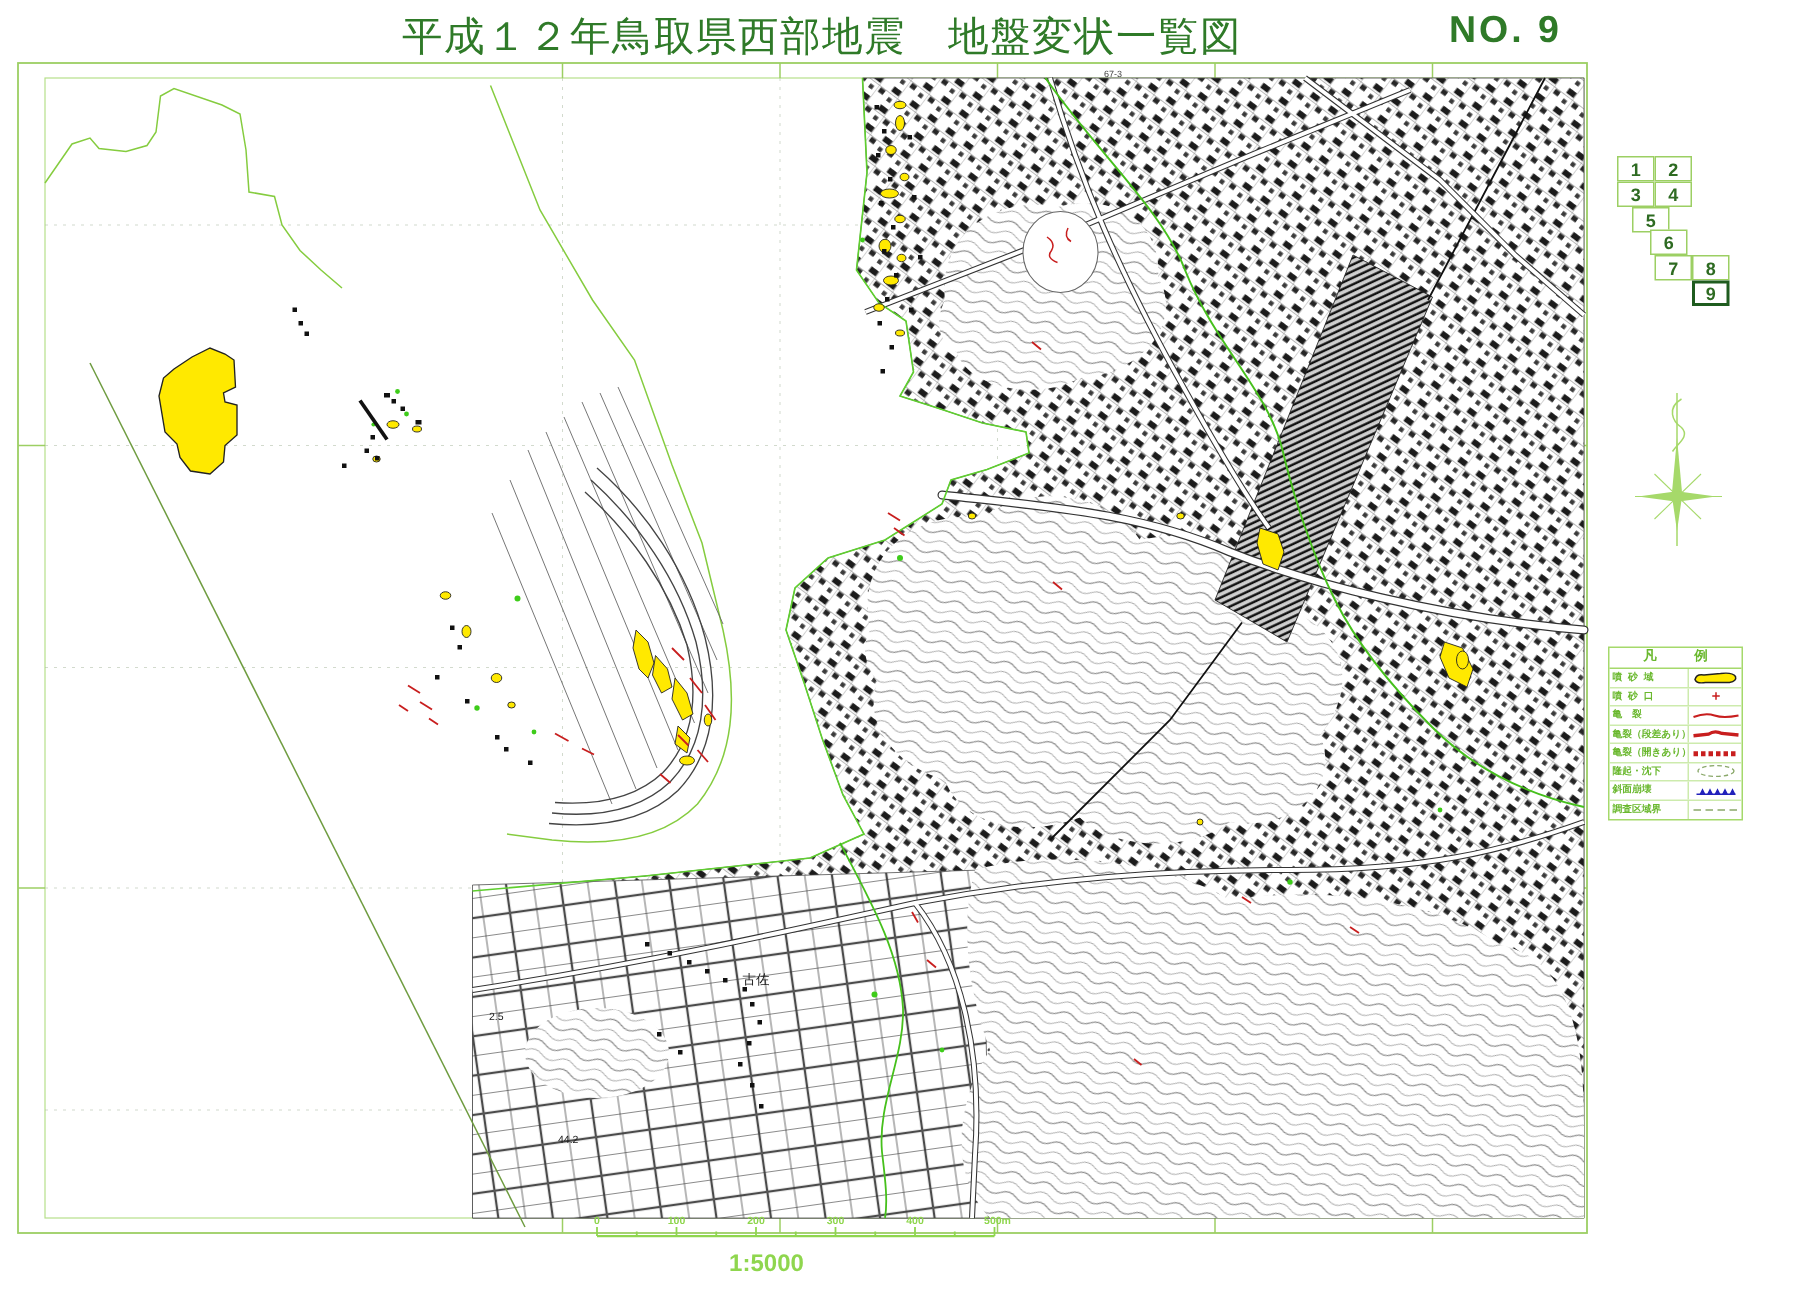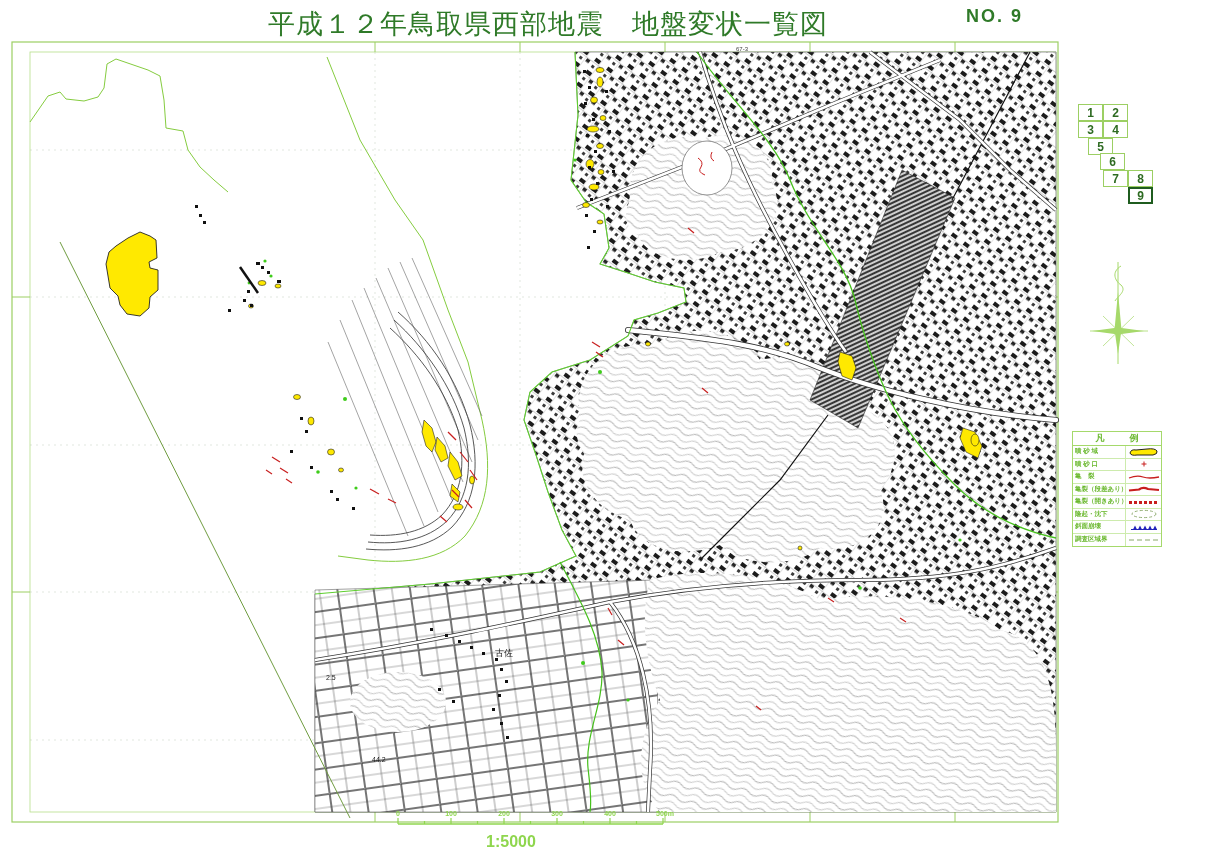--- a/index.html
+++ b/index.html
@@ -5,36 +5,36 @@
   html,body{margin:0;padding:0;}
   body{
     width:1213px;height:862px;position:relative;background:#ffffff;overflow:hidden;
     font-family:"Liberation Sans","DejaVu Sans",sans-serif;
   }
   .page-title{
     position:absolute;left:268px;top:6px;font-size:27px;font-weight:normal;
     color:#2f7a28;letter-spacing:1px;white-space:nowrap;
   }
   .sheet-no{
-    position:absolute;left:966px;top:6px;font-size:18px;font-weight:bold;
+    position:absolute;left:966px;top:6px;font-size:25px;font-weight:bold;
     color:#2f7a28;letter-spacing:2px;white-space:nowrap;
   }
   #map-svg{position:absolute;left:0;top:0;}
   
   #sheet-index{position:absolute;left:0;top:0;width:1213px;height:862px;pointer-events:none;}
   .idx-cell{
     position:absolute;width:25px;height:17px;border:1px solid #9ccf63;background:#fff;
     display:flex;align-items:center;justify-content:center;
     font-size:12px;font-weight:bold;color:#2e6b22;box-sizing:border-box;
   }
   .idx-cell.current{border:2px solid #1f5c1f;}
   
   .legend{
     position:absolute;left:1072px;top:431px;width:90px;background:#fff;
-    border:1px solid #a5d96b;box-sizing:border-box;
+    border:1px solid #a5d96b;box-sizing:border-box;font-family:Liberation Mono, monospace;
   }
   .legend-header{
     height:13px;border-bottom:1px solid #a5d96b;color:#6ab82e;
     font-size:9px;font-weight:bold;text-align:center;line-height:13px;letter-spacing:8px;
     text-indent:8px;white-space:nowrap;overflow:hidden;
   }
   .legend-row{display:flex;height:12.5px;border-bottom:1px solid #cdebad;box-sizing:border-box;}
   .legend-row:last-child{border-bottom:none;}
   .legend-label{
     width:50px;color:#6ab82e;font-size:6.5px;font-weight:bold;

